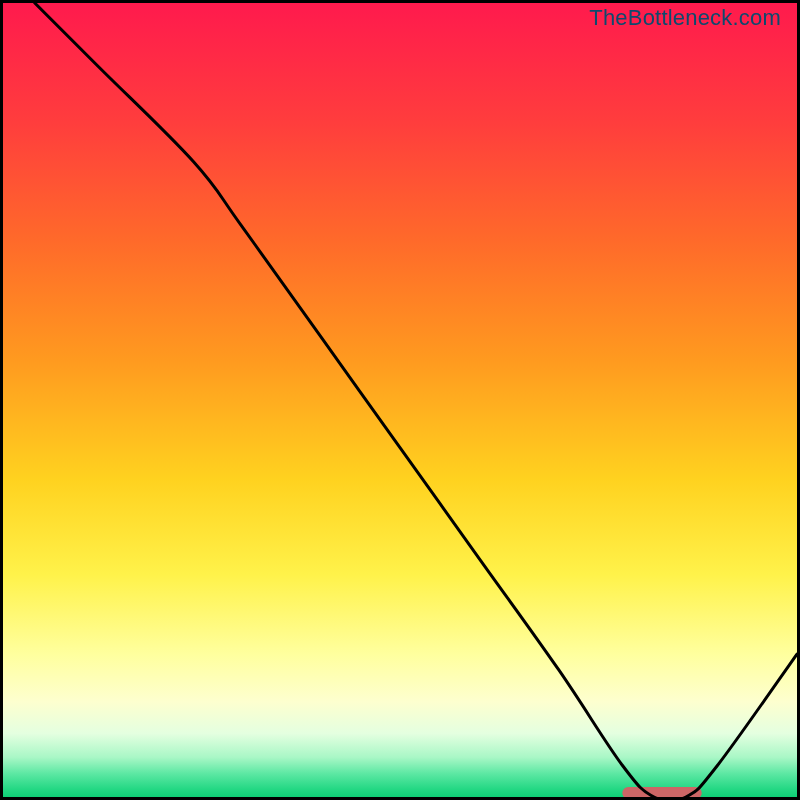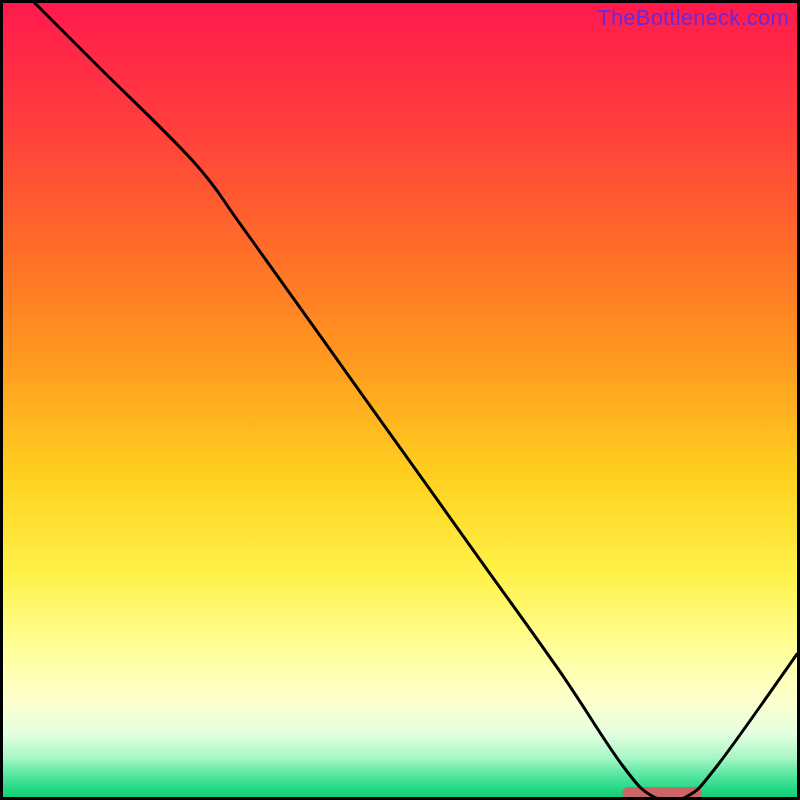--- a/index.html
+++ b/index.html
@@ -14,22 +14,22 @@
   .frame {
     position: relative;
     width: 800px;
     height: 800px;
     box-sizing: border-box;
     border: 3px solid #000;
   }
   .watermark {
     position: absolute;
     top: 2px;
-    right: 8px;
-    color: #6d28d9;
+    right: 16px;
+    color: #0c4a6e;
     font-size: 22px;
     font-family: Arial, Helvetica, sans-serif;
     letter-spacing: 0.2px;
     z-index: 10;
     text-align: right;
   }
   svg {
     position: absolute;
     top: 0;
     left: 0;

